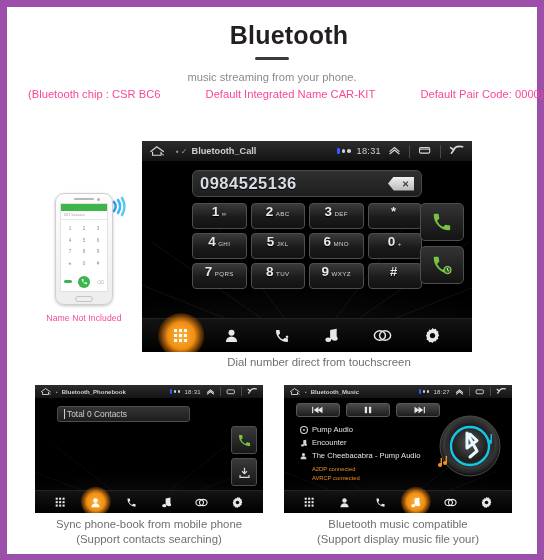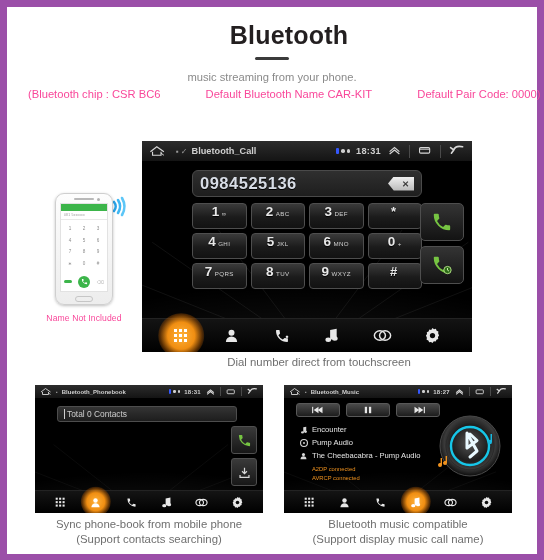--- a/index.html
+++ b/index.html
@@ -52,21 +52,21 @@
     border-bottom: 1px solid #000;
     display: flex; align-items: center;
     color: #cfcfcf;
   }
   .sb-home { display: flex; align-items: center; }
   .sb-title { font-weight: bold; }
   .sb-right { margin-left: auto; display: flex; align-items: center; }
   .sb-dots { display: flex; align-items: center; gap: 2px; }
   .sb-dot { border-radius: 50%; background: #cfcfcf; }
   .sb-dot.blue { background: #3558ff; border-radius: 1px; }
-  .sb-time { font-weight: bold; letter-spacing: .3px; }
+  .sb-time { font-weight: normal; letter-spacing: .3px; }
   .sb-sep { background: #4a4a4a; }
 
   
   .floor {
     position: absolute; left: 0; right: 0; bottom: 0; height: 62%;
     background:
       radial-gradient(ellipse 130% 100% at 50% 118%, rgba(255,255,255,.13) 0%, rgba(255,255,255,.04) 42%, rgba(0,0,0,0) 70%);
     pointer-events: none;
   }
   .rays {
@@ -211,21 +211,21 @@
   #pb-unit .statusbar, #mu-unit .statusbar { height: 14px; padding: 0 5px; font-size: 6px; }
   #pb-unit .sb-home svg, #mu-unit .sb-home svg { margin-right: 4px; }
   #pb-unit .sb-dot, #mu-unit .sb-dot { width: 2.4px; height: 2.4px; }
   #pb-unit .sb-dot.blue, #mu-unit .sb-dot.blue { width: 2.2px; height: 4.4px; }
   #pb-unit .sb-time, #mu-unit .sb-time { font-size: 6px; margin: 0 5px 0 4px; }
   #pb-unit .sb-sep, #mu-unit .sb-sep { width: 1px; height: 9px; margin: 0 5px; }
   #pb-unit .navbar, #mu-unit .navbar { height: 23px; padding: 0 8px; }
   #pb-unit .navbtn, #mu-unit .navbtn { width: 16px; height: 16px; }
 
   .pb-search {
-    position: absolute; left: 22px; top: 21px; width: 180px; height: 16px;
+    position: absolute; left: 22px; top: 21px; width: 133px; height: 16px;
     background: linear-gradient(#343434, #1d1d1d);
     border: 1px solid #4d4d4d; border-radius: 3px;
     display: flex; align-items: center; padding-left: 6px;
   }
   .pb-search .caret { width: 1px; height: 10px; background: #cfcfcf; margin-right: 2px; }
   .pb-search .txt { font-size: 8.4px; color: #cdcdcd; }
   .pb-side { position: absolute; right: 6px; top: 41px; display: flex; flex-direction: column; gap: 4px; }
   .pb-sbtn {
     width: 26px; height: 28px; border-radius: 3px;
     background: linear-gradient(#3a3a3a, #171717);
@@ -260,21 +260,21 @@
 <div id="inner">
 
   <div class="hdr">
     <h1>Bluetooth</h1>
     <div class="rule"></div>
     <div class="sub">
       <div>music streaming from your phone.</div>
     </div>
     <div class="pink">
       <span>(Bluetooth chip : CSR BC6</span>
-      <span>Default Bluetooth Name CAR-KIT</span>
+      <span>Default Integrated Name CAR-KIT</span>
       <span>Default Pair Code: 0000)</span>
     </div>
   </div>
 
   <div id="phone-wrap">
     <div id="bt-float">
       <svg width="40" height="32" viewBox="0 0 40 32">
         <path d="M10 22 L20 14 L14 9 L14 25 L20 20 L10 12" fill="none" stroke="#1e8fd5" stroke-width="3.4" stroke-linejoin="round" stroke-linecap="round"></path>
         <path d="M23 16 a7 7 0 0 0 0-9" fill="none" stroke="#29a3e8" stroke-width="2.6" stroke-linecap="round"></path>
         <path d="M27 18 a12 12 0 0 0 0-13" fill="none" stroke="#3fb6f2" stroke-width="2.6" stroke-linecap="round"></path>
@@ -680,36 +680,36 @@
               <path d="M9 5 L3 1 v8z"></path>
               <path d="M14 5 L8 1 v8z"></path>
               <rect x="14.6" y="1" width="1.4" height="8"></rect>
             </svg>
       </div>
     </div>
 
     <div class="mu-meta">
       <div class="mu-row">
         <span class="ic">
+          <svg width="8" height="8" viewBox="0 0 10 10">
+                <circle cx="5" cy="5" r="4.3" fill="none" stroke="#d6d6d6" stroke-width="1.4"></circle>
+                <circle cx="5" cy="5" r="1.2" fill="#d6d6d6"></circle>
+              </svg>
+        </span>
+        <span class="tx">Pump Audio</span>
+      </div>
+      <div class="mu-row">
+        <span class="ic">
           <svg width="6" height="8" viewBox="0 0 8 10" fill="#d6d6d6">
                 <path d="M3 8 V1.4 L7 .6 V7"></path>
                 <ellipse cx="2" cy="8.2" rx="2" ry="1.5"></ellipse>
                 <ellipse cx="6" cy="7.4" rx="2" ry="1.5"></ellipse>
               </svg>
         </span>
         <span class="tx">Encounter</span>
-      </div>
-      <div class="mu-row">
-        <span class="ic">
-          <svg width="8" height="8" viewBox="0 0 10 10">
-                <circle cx="5" cy="5" r="4.3" fill="none" stroke="#d6d6d6" stroke-width="1.4"></circle>
-                <circle cx="5" cy="5" r="1.2" fill="#d6d6d6"></circle>
-              </svg>
-        </span>
-        <span class="tx">Pump Audio</span>
       </div>
       <div class="mu-row">
         <span class="ic">
           <svg width="7" height="8" viewBox="0 0 10 10" fill="#d6d6d6">
                 <circle cx="5" cy="3" r="2.2"></circle>
                 <path d="M.8 9.6 a4.2 4.2 0 0 1 8.4 0z"></path>
               </svg>
         </span>
         <span class="tx">The Cheebacabra - Pump Audio</span>
       </div>
@@ -786,17 +786,17 @@
         <svg width="11" height="11" viewBox="0 0 16 16" fill="#e8e8e8">
               <path d="M8 0 l1.6 1.2 2-.3.8 1.9 1.9.8-.3 2L15 8l-1.2 1.6.3 2-1.9.8-.8 1.9-2-.3L8 16l-1.6-1.2-2 .3-.8-1.9-1.9-.8.3-2L1 8l1.2-1.6-.3-2 1.9-.8.8-1.9 2 .3z"></path>
               <circle cx="8" cy="8" r="2.6" fill="#0b0b0b"></circle>
             </svg>
       </div>
     </div>
   </div>
 
   <div class="cap" id="cap-mu">
     <div>Bluetooth music compatible</div>
-    <div>(Support display music call name)</div>
+    <div>(Support display music file your)</div>
   </div>
 
 </div>
 </div>
 
 </body></html>

